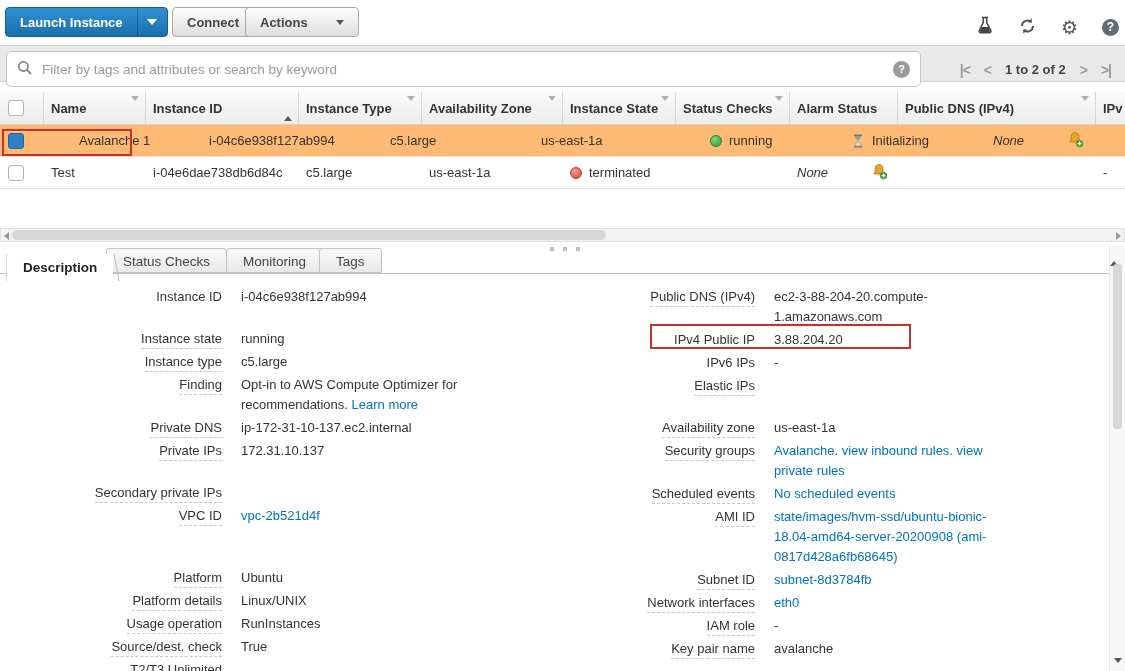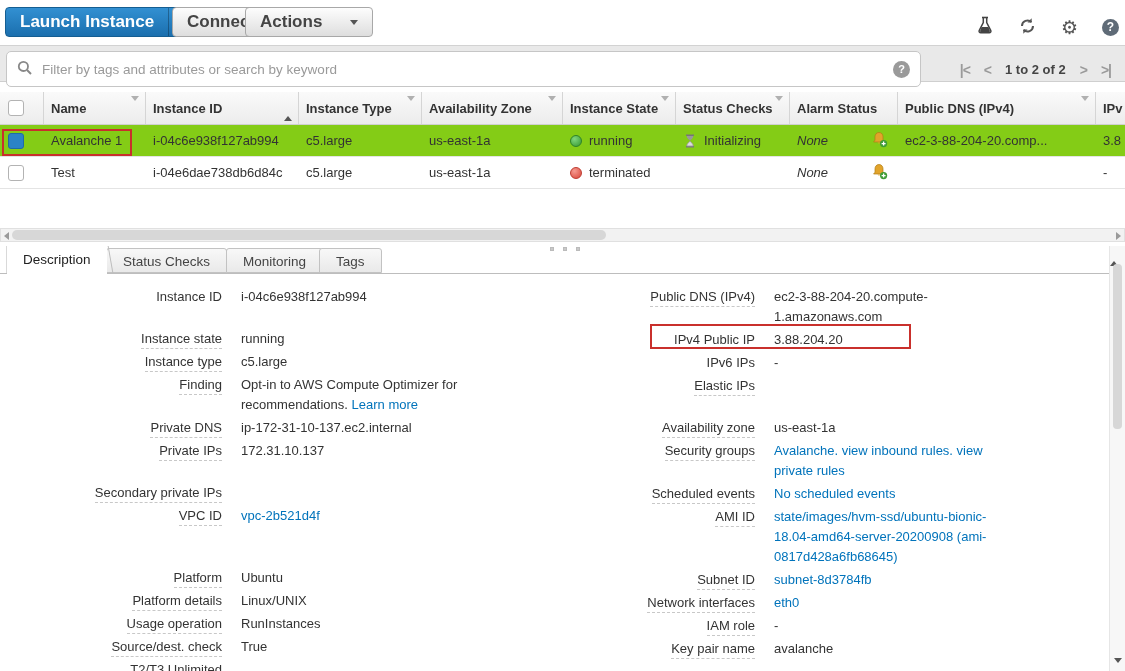--- a/index.html
+++ b/index.html
@@ -5,21 +5,21 @@
   * { margin:0; padding:0; box-sizing:border-box; }
   html,body { background:#fff; }
   .app {
     position:relative; width:1125px; height:671px; overflow:hidden;
     font-family:"Liberation Sans", sans-serif; font-size:13px; color:#333;
     background:#fff;
   }
   
   .toolbar { position:absolute; left:0; top:0; width:1125px; height:45px; background:#fff; }
   .btn { display:inline-flex; align-items:center; height:30px; border-radius:4px;
-         font-weight:bold; font-size:17px; cursor:pointer; }
+         font-weight:bold; font-size:13px; cursor:pointer; }
   .btn-blue { position:absolute; left:5px; top:7px; background:linear-gradient(#3290d2,#1b6fae);
               border:1px solid #155e92; color:#fff; }
   .btn-blue .lbl { padding:0 14px; }
   .btn-blue .caret-box { width:30px; height:28px; display:flex; align-items:center; justify-content:center;
               border-left:1px solid rgba(0,0,0,.28); }
   .btn-gray { background:linear-gradient(#fdfdfd,#dedede); border:1px solid #a8a8a8; color:#444; padding:8px 14px; }
   .btn-connect { position:absolute; left:172px; top:7px; }
   .btn-actions { position:absolute; left:245px; top:7px;gap:20px; }
   .tri-down-w { width:0; height:0; border-left:5px solid transparent; border-right:5px solid transparent; border-top:6px solid #fff; }
   .tri-down-d { width:0; height:0; border-left:4px solid transparent; border-right:4px solid transparent; border-top:5px solid #555; margin-left:8px; }
@@ -45,21 +45,21 @@
   .trow { display:grid; grid-template-columns:44px 102px 153px 123px 141px 113px 114px 108px 198px 29px;text-align:center; }
   .thead { height:33px; background:linear-gradient(#fafafa,#ececec);
            border-bottom:1px solid #d0d0d0; }
   .th { display:flex; align-items:center; padding-left:7px; font-weight:bold; font-size:13px; color:#333;
         border-right:1px solid #d5d5d5; position:relative; white-space:nowrap; overflow:hidden; cursor:pointer; }
   .th:last-child { border-right:none; }
   .sort { margin-left:auto; margin-right:6px; }
   .tri-sm-down { width:0; height:0; border-left:4px solid transparent; border-right:4px solid transparent; border-top:5px solid #b0b0b0; }
   .tri-sm-up { width:0; height:0; border-left:4px solid transparent; border-right:4px solid transparent; border-bottom:5px solid #555; }
   .tr { height:32px; border-bottom:1px solid #e4e4e4; background:#fff; }
-  .tr.selected { background:#84cc16; }
+  .tr.selected { background:#fdba74;gap:28px; }
   .td { display:flex; align-items:center; padding-left:7px; white-space:nowrap; overflow:hidden; font-size:13px; }
   .cb { width:16px; height:16px; border-radius:3px; background:#fff; border:1px solid #b3b3b3; margin-left:8px; cursor:pointer; }
   .cb.checked { background:#2b83c6; border-color:#1f6ba5; }
   .dot { width:12px; height:12px; border-radius:50%; margin-right:7px; flex:none; }
   .dot-green { background:radial-gradient(circle at 35% 30%, #7fd67f, #36982f); border:1px solid #2f8329; }
   .dot-red { background:radial-gradient(circle at 35% 30%, #f59a90, #d9463a); border:1px solid #bf3b30; }
   .italic { font-style:italic; }
   .bell-wrap { margin-left:auto; margin-right:10px; cursor:pointer; }
   
   .redbox { position:absolute; border:2px solid #c9302c; pointer-events:none; z-index:30; }
@@ -72,21 +72,21 @@
   .h-arrow { position:absolute; top:3px; }
   .tri-left { width:0; height:0; border-top:4px solid transparent; border-bottom:4px solid transparent; border-right:5px solid #9a9a9a; }
   .tri-right { width:0; height:0; border-top:4px solid transparent; border-bottom:4px solid transparent; border-left:5px solid #9a9a9a; }
   
   .splitter-dots { position:absolute; left:550px; top:247px; display:flex; gap:9px; z-index:5; }
   .splitter-dots i { width:4px; height:4px; background:#c9c9c9; border:1px solid #bbb; }
   
   .tabbar { position:absolute; left:0; top:246px; width:1109px; height:28px; border-bottom:1px solid #bdbdbd; background:#fff; z-index:4; }
   .tab { position:absolute; top:2px; height:25px; line-height:25px; padding:0 16px; font-size:13.5px; color:#444;
          background:linear-gradient(#f8f8f8,#e9e9e9); border:1px solid #c2c2c2; border-radius:3px 3px 0 0; cursor:pointer; white-space:nowrap; }
-  .tab-active { top:0; height:29px; line-height:28px; background:#fff; border:none; font-weight:normal; color:#222;
+  .tab-active { top:8px; height:29px; line-height:28px; background:#fff; border:none; font-weight:bold; color:#222;
                 z-index:6; }
   .tab-active::after { content:''; position:absolute; right:-4px; top:0; bottom:2px; width:10px;
                        border-right:1px solid #bdbdbd; transform:skewX(10deg); }
   .tab-active::before { content:''; position:absolute; left:-1px; top:0; bottom:2px; width:1px; background:#d9d9d9; }
   
   .panel { position:absolute; left:0; top:274px; width:1109px; height:397px; background:#fff; overflow:hidden; }
   .cols { display:flex; padding-top:13px; }
   .col-left { width:560px; flex:none; }
   .col-right { width:545px; flex:none; }
   .drow { display:flex; margin-bottom:3px; }

